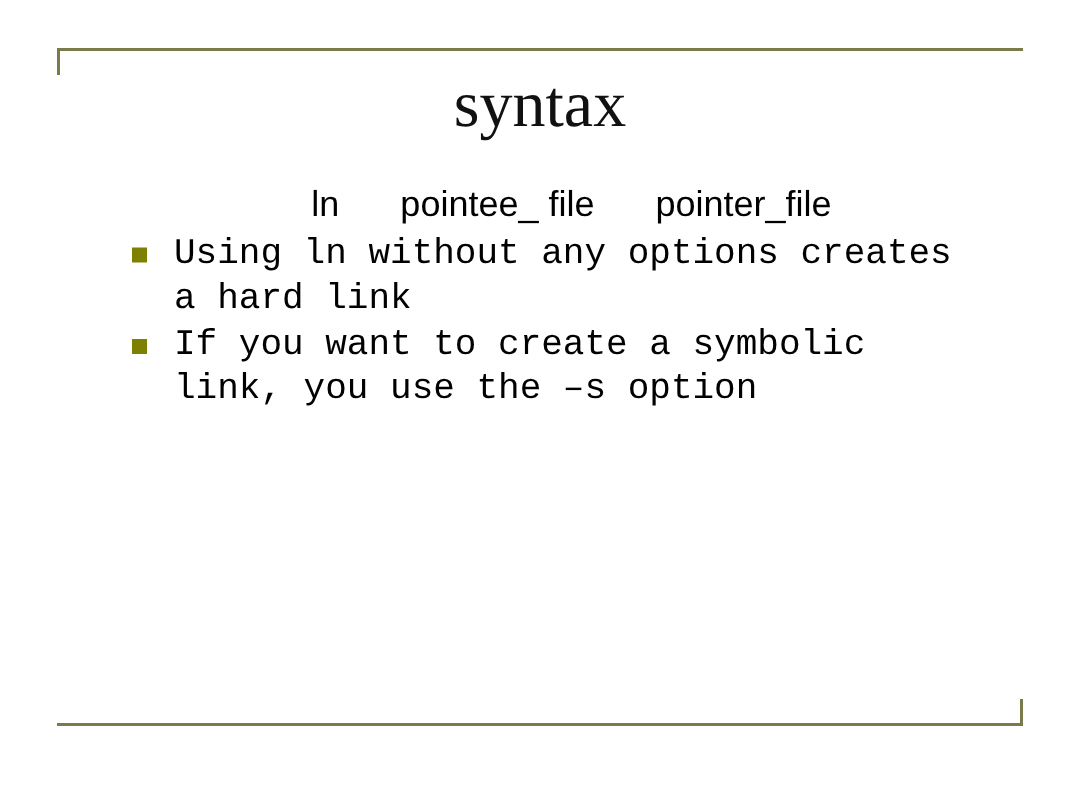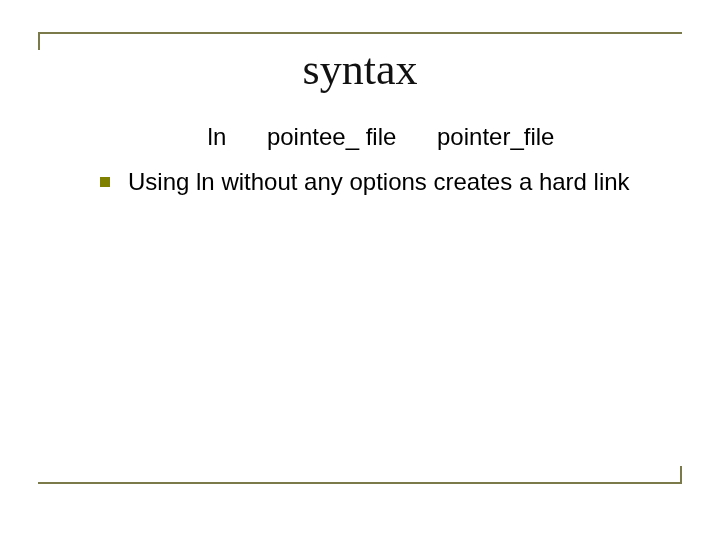--- a/index.html
+++ b/index.html
@@ -78,22 +78,23 @@
   }
   .syntax-line .arg1 {
     display: inline-block;
     margin-right: 34px;
   }
   .syntax-line .arg2 {
     display: inline-block;
   }
   ul.bullets {
     list-style: none;
-    margin: 16px;
+    margin: 4px;
     padding: 0;
+    font-family: Liberation Mono, monospace;
   }
   ul.bullets > li {
     position: relative;
     padding-left: 42px;
     margin: 0 0 2px 0;
   }
   ul.bullets > li::before {
     content: "";
     position: absolute;
     left: 14px;
@@ -117,20 +118,23 @@
   <div class="body">
     <div class="syntax-line">
       <span class="cmd">ln</span>
       <span class="arg1">pointee_ file</span>
       <span class="arg2">pointer_file</span>
     </div>
     <ul class="bullets">
       <li>
         <span>Using ln without any options creates a hard link</span>
       </li>
+      <li>
+        <span> If you want to create a symbolic link, you use the –s option</span>
+      </li>
     </ul>
   </div>
 
   <div class="bottom-rule">
     <span class="tick"></span>
   </div>
 
 </div>
 
 </body></html>

